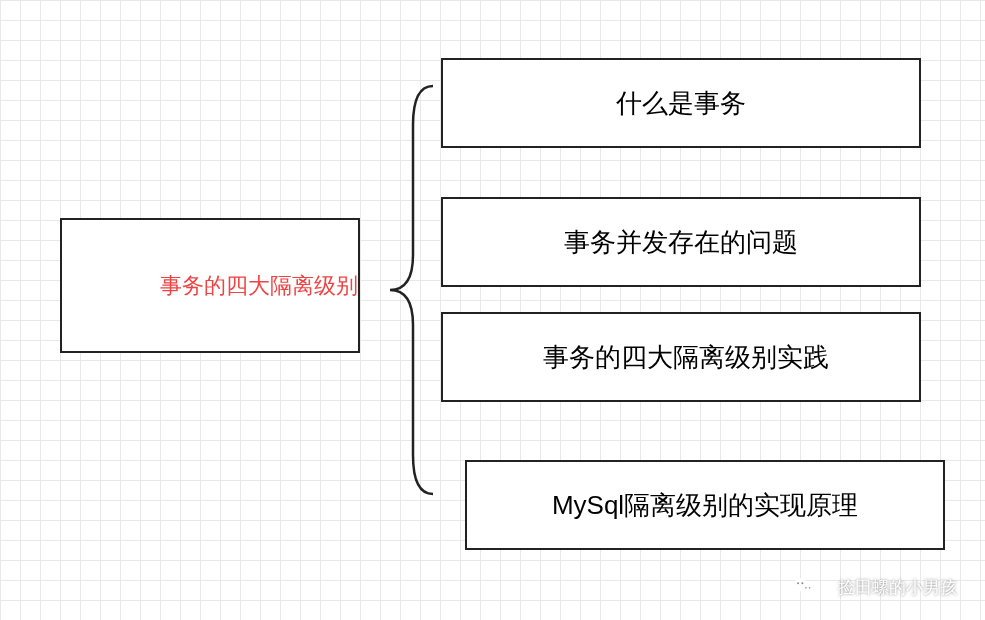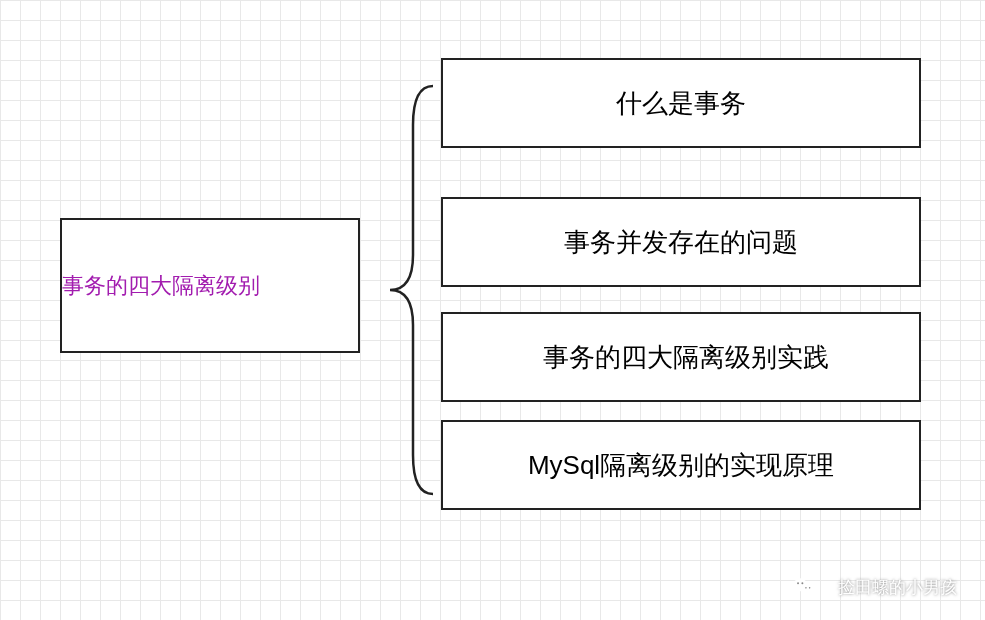--- a/index.html
+++ b/index.html
@@ -35,41 +35,41 @@
     .root-box {
       position: absolute;
       left: 60px;
       top: 218px;
       width: 300px;
       height: 135px;
       border: 2px solid #222;
       background: #fff;
       display: flex;
       align-items: center;
-      justify-content: flex-start;
+      justify-content: flex-end;
       font-size: 22px;
-      color: #a21caf;
+      color: #ef4444;
     }
     .child-box {
       position: absolute;
       left: 441px;
       width: 480px;
       height: 90px;
       border: 2px solid #222;
       background: #fff;
       display: flex;
       align-items: center;
       justify-content: center;
       font-size: 26px;
       color: #000000;
     }
     .child-1 { top: 58px; }
     .child-2 { top: 197px; }
     .child-3 { top: 312px; padding-left: 10px; }
-    .child-4 { top: 420px; }
+    .child-4 { top: 460px; margin-left: 24px; }
     .brace {
       position: absolute;
       left: 378px;
       top: 80px;
       width: 60px;
       height: 420px;
       z-index: 2;
     }
     .watermark {
       position: absolute;

